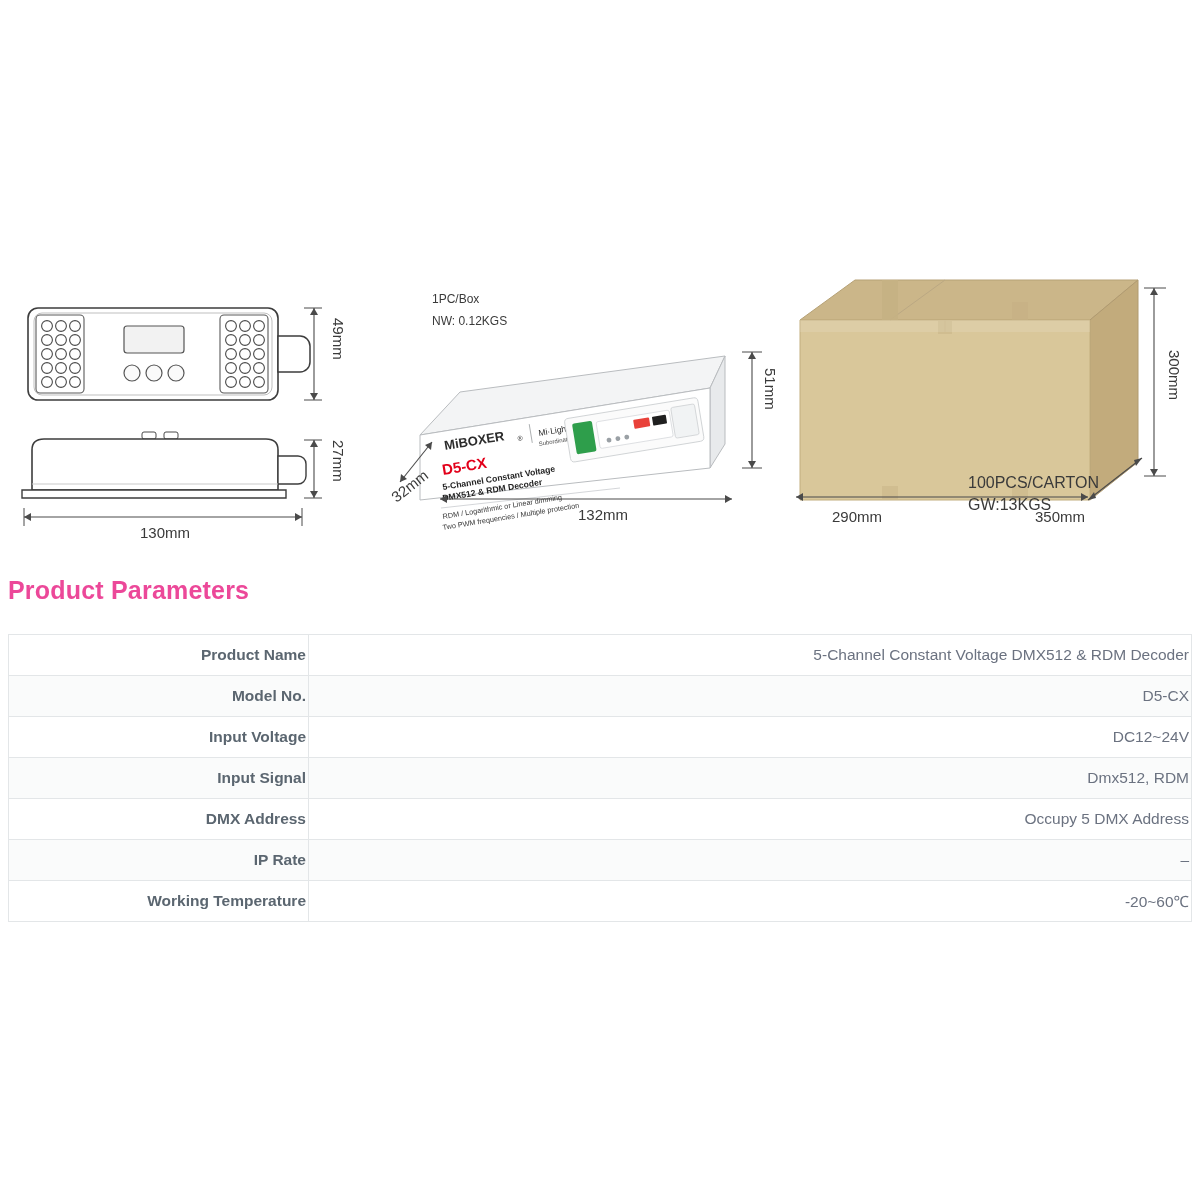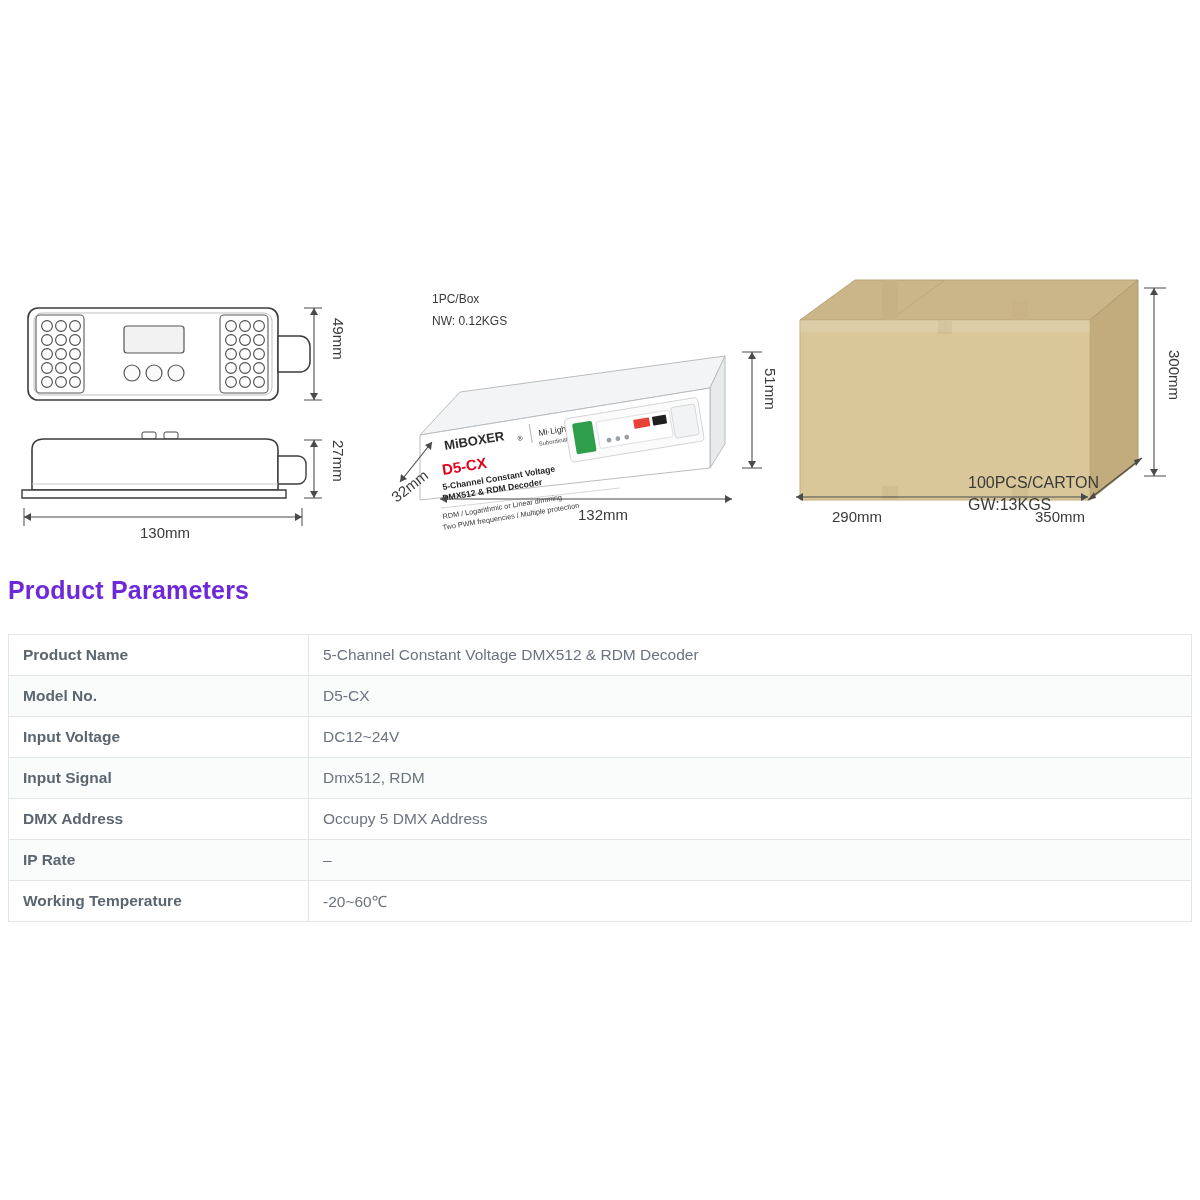--- a/index.html
+++ b/index.html
@@ -14,33 +14,34 @@
   
   .diagram { position: absolute; left: 0; top: 0; width: 1200px; height: 560px; }
 
   
   .dim { position: absolute; font-size: 15px; color: #3a3a3a; white-space: nowrap; }
   .dim.vert { writing-mode: vertical-rl; text-orientation: mixed; }
 
   
   .section-title {
     position: absolute; left: 8px; top: 576px;
-    font-size: 25px; font-weight: bold; color: #6d28d9;
+    font-size: 25px; font-weight: bold; color: #ec4899;
     letter-spacing: .2px;
   }
   table.params {
     position: absolute; left: 8px; top: 634px;
     width: 1184px; border-collapse: collapse;
   }
   table.params tr { height: 41px; }
   table.params td {
     border: 1px solid #e3e6e8;
-    padding: 0 14px;
+    padding: 0 2px;
     font-size: 15.5px;
     vertical-align: middle;
+    text-align: right;
   }
   table.params td.k { width: 300px; color: #5b6670; font-weight: bold; }
   table.params td.v { color: #6b7280; font-weight: normal; }
   table.params tr:nth-child(even) { background: #fafbfb; }
   table.params tr:nth-child(odd) { background: #ffffff; }
 
   
   svg { display: block; overflow: visible; }
   .svgwrap { position: absolute; }
 </style>

